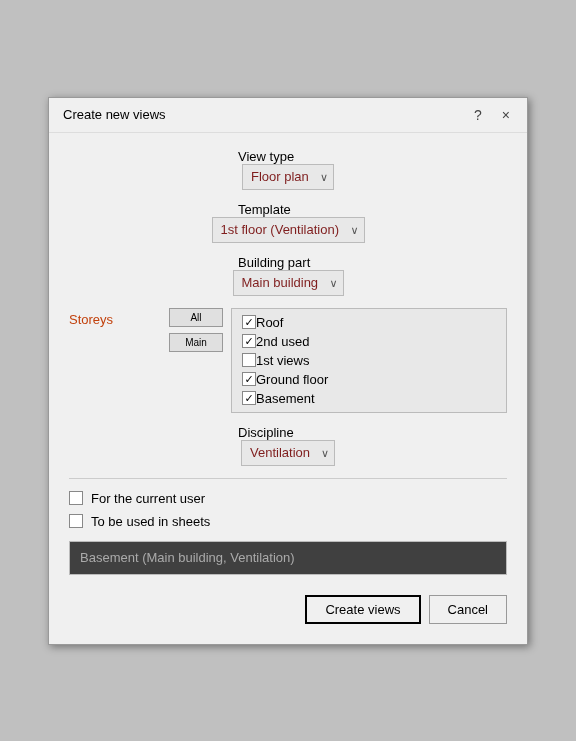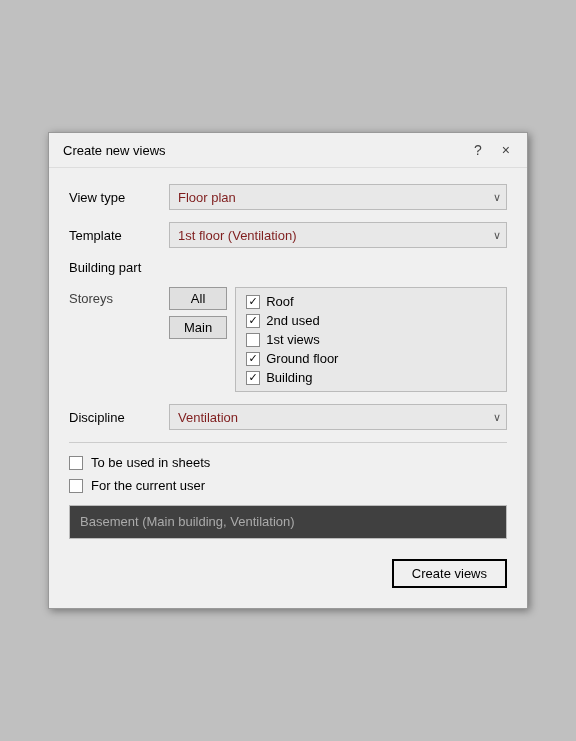--- a/index.html
+++ b/index.html
@@ -46,20 +46,21 @@
       padding: 2px 5px;
       line-height: 1;
     }
     .content {
       padding: 16px 20px;
     }
     .form-row {
       display: flex;
       align-items: center;
       margin-bottom: 12px;
+      flex-direction: column;
     }
     .form-label {
       width: 100px;
       color: #000;
       flex-shrink: 0;
     }
     .select-wrapper {
       flex: 1;
       position: relative;
     }
@@ -87,47 +88,46 @@
     
     .storeys-row {
       display: flex;
       align-items: flex-start;
       margin-bottom: 12px;
     }
     .storeys-label {
       width: 100px;
       flex-shrink: 0;
       padding-top: 4px;
-      color: #404040;
+      color: #c2410c;
     }
     .storeys-left {
       display: flex;
       flex-direction: column;
       gap: 6px;
       margin-right: 8px;
     }
     .storeys-btn {
       background: #e0e0e0;
       border: 1px solid #999;
       padding: 3px 14px;
-      font-size: 13px;
+      font-size: 10px;
       cursor: pointer;
       min-width: 54px;
       text-align: center;
     }
     .storeys-list {
       flex: 1;
       border: 1px solid #bbb;
       background: #e8e8e8;
       padding: 6px 10px;
     }
     .storey-item {
       display: flex;
       align-items: center;
-      gap: 6px;
       margin-bottom: 4px;
       cursor: pointer;
     }
     .storey-item:last-child { margin-bottom: 0; }
     .checkbox {
       width: 14px;
       height: 14px;
       border: 1px solid #888;
       background: #fff;
       display: flex;
@@ -226,20 +226,25 @@
       <span class="form-label">Template</span>
       <div class="select-wrapper">
         <select>
           <option>1st floor (Ventilation)</option>
         </select>
       </div>
     </div>
 
     <div class="form-row">
       <span class="form-label">Building part</span>
+      <div class="select-wrapper">
+        <select>
+          <option>Main building</option>
+        </select>
+      </div>
     </div>
 
     <div class="storeys-row">
       <span class="storeys-label">Storeys</span>
       <div class="storeys-left">
         <button class="storeys-btn">All</button>
         <button class="storeys-btn">Main</button>
       </div>
       <div class="storeys-list">
 
@@ -254,51 +259,52 @@
           <div class="storey-item">
             <div class="checkbox"></div>
             <span>1st views</span>
           </div>
           <div class="storey-item">
             <div class="checkbox checked"></div>
             <span>Ground floor</span>
           </div>
           <div class="storey-item">
             <div class="checkbox checked"></div>
-            <span>Building</span>
+            <span>Basement</span>
           </div>
         </div>
     </div>
 
     <div class="form-row">
       <span class="form-label">Discipline</span>
       <div class="select-wrapper">
         <select>
           <option>Ventilation</option>
         </select>
       </div>
     </div>
 
 
     <hr class="divider">
 
     <div class="check-row">
       <div class="check-box"></div>
-      <span>To be used in sheets</span>
+      <span>For the current user</span>
     </div>
 
     <div class="check-row">
       <div class="check-box"></div>
-      <span>For the current user</span>
+      <span>To be used in sheets</span>
     </div>
 
     <div style="margin-bottom: 12px;"></div>
 
     <div class="preview-area">
       <span>Basement (Main building, Ventilation)</span>
     </div>
 
     <div class="footer">
       <button class="btn-action">Create views</button>
+      <button class="btn-cancel">Cancel</button>
     </div>
 
   </div>
 </div>
 
 </body></html>

